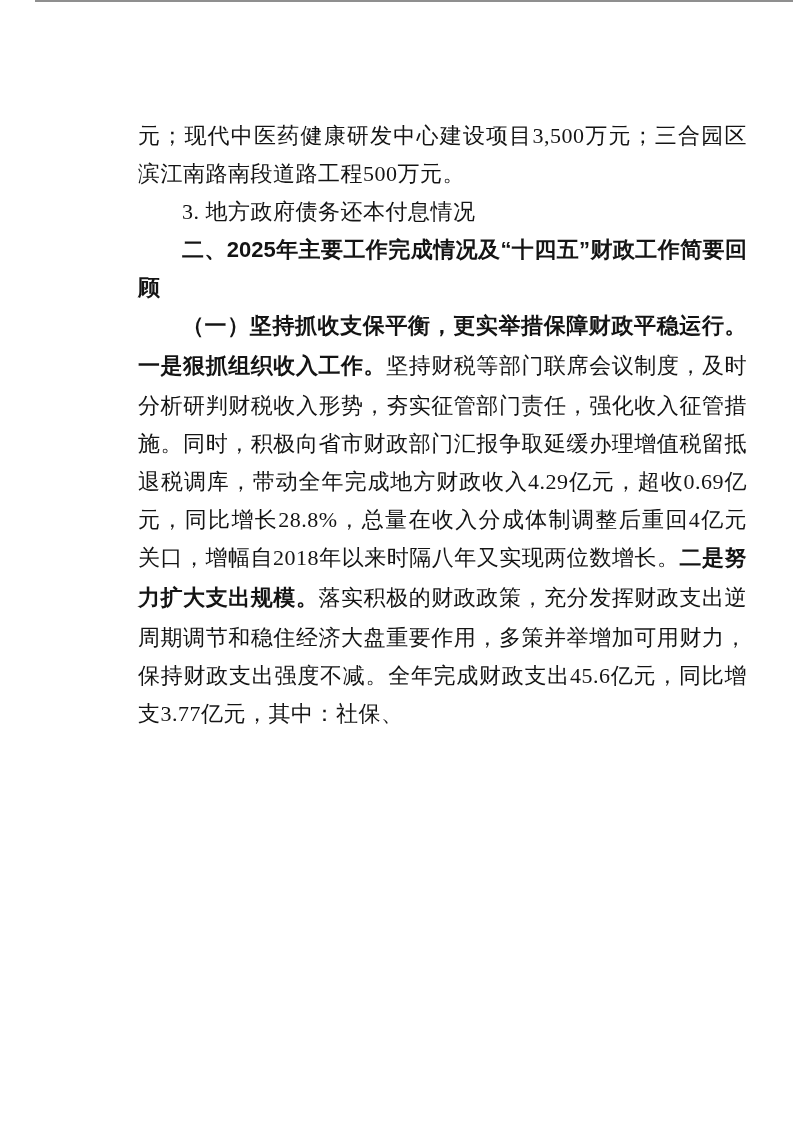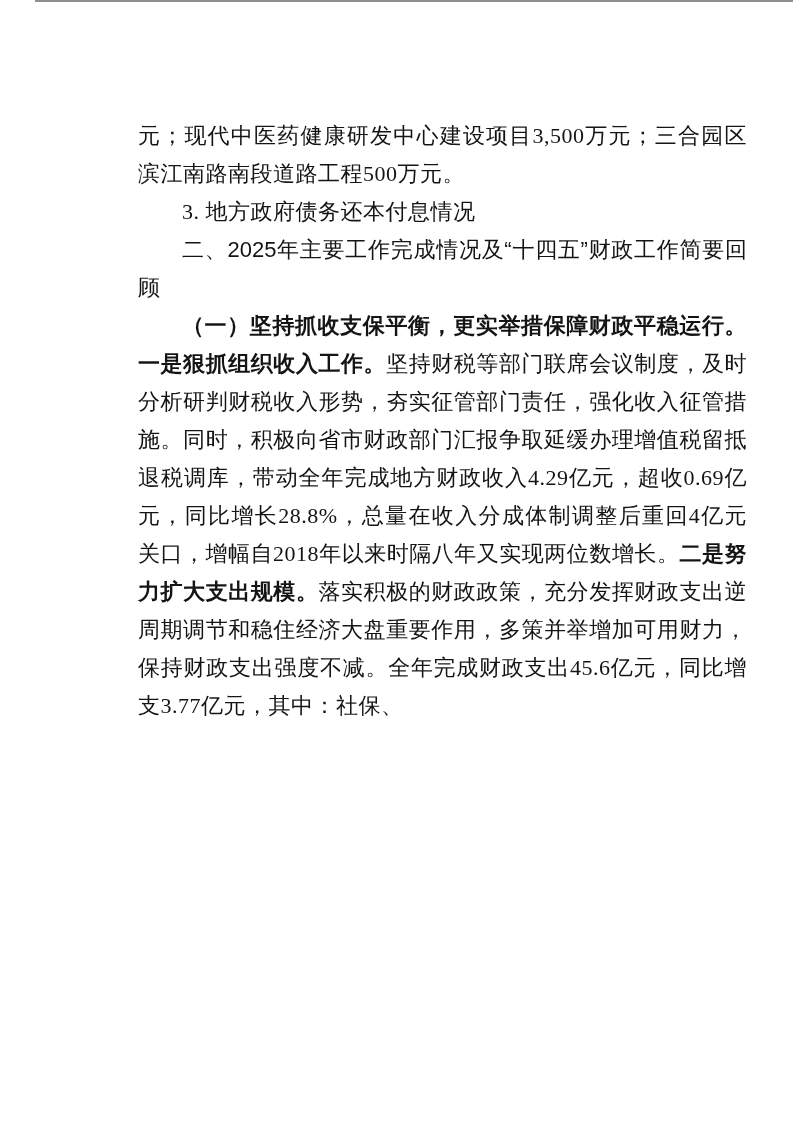--- a/index.html
+++ b/index.html
@@ -42,27 +42,27 @@
     padding: 0;
   }
   .indent {
     text-indent: 2em;
   }
   .heading-num {
     font-weight: normal;
     font-family: "Liberation Serif", "DejaVu Serif", serif;
   }
   .heading-major {
-    font-weight: normal;
+    font-weight: bold;
     font-family: "Liberation Sans", "DejaVu Sans", sans-serif;
     letter-spacing: 0px;
   }
   .run-bold {
     font-weight: bold;
-    font-family: Liberation Sans, sans-serif;
+    font-family: Liberation Mono, monospace;
   }
   .footer {
     position: absolute;
     top: 1028px;
     left: 103px;
     width: 609px;
     text-align: right;
     font-size: 19px;
     line-height: 24px;
     color: #1a1a1a;

